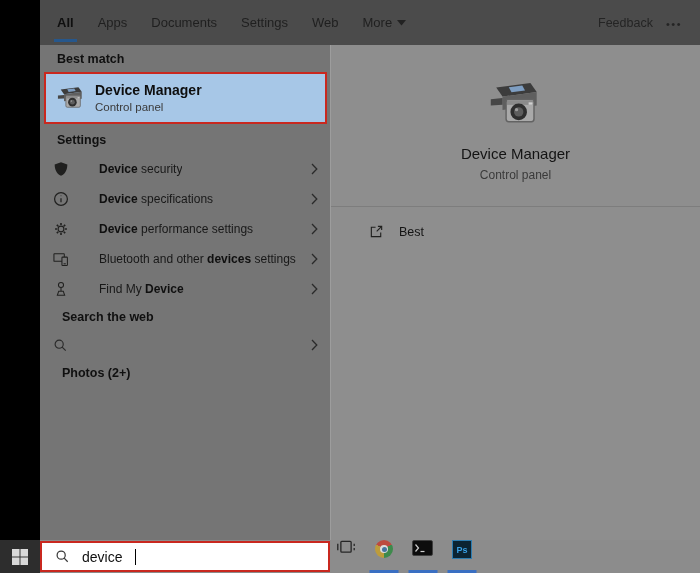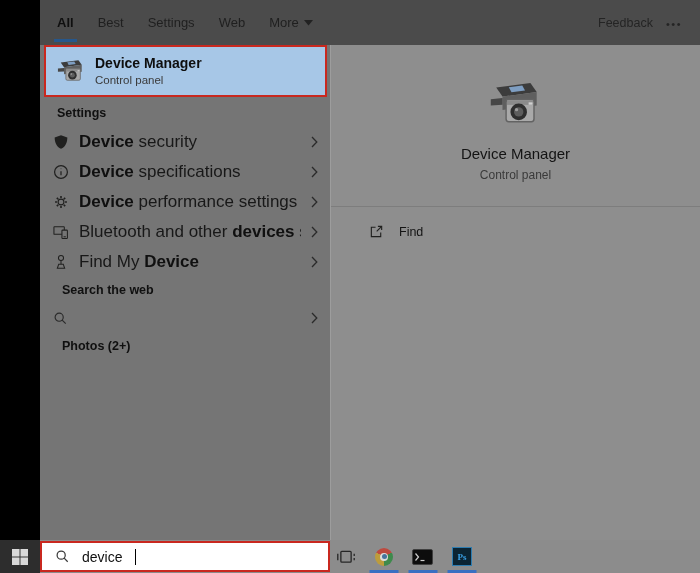--- a/index.html
+++ b/index.html
@@ -31,21 +31,21 @@
   .bm-item{margin:0 3px 0 4px;height:52px;background:#a7c7e7;border:2px solid #c9281f;
            box-sizing:border-box;display:flex;align-items:center;padding-left:10px;gap:9px;cursor:default;}
   .bm-icon{flex:none;width:30px;height:30px;display:flex;}
   .bm-text{display:flex;flex-direction:column;line-height:1.2;}
   .bm-title{font-size:14px;font-weight:bold;color:#0e0e0e;}
   .bm-sub{font-size:11.5px;color:#3a3a3a;margin-top:2px;}
 
   
   .row{height:30px;display:flex;align-items:center;padding:0 12px;gap:10px;cursor:default;}
   .ricon{flex:none;width:17px;height:17px;display:flex;align-items:center;justify-content:center;}
-  .rtext{font-size:17px;color:#181818;white-space:nowrap;overflow:hidden;}
+  .rtext{font-size:12px;color:#181818;white-space:nowrap;overflow:hidden;margin-left:20px;}
   .rtext b{font-weight:bold;color:#101010;}
   .muted{color:#545454;}
   .chev{margin-left:auto;display:flex;flex:none;}
 
   
   .pv-icon{width:58px;height:54px;display:flex;}
   .pv-title{margin-top:16px;font-size:15px;color:#141414;}
   .pv-sub{margin-top:6px;font-size:12px;color:#3a3a3a;}
   .pv-div{align-self:stretch;border-top:1px solid #7d7d7d;margin-top:24px;}
   .open-row{align-self:stretch;display:flex;align-items:center;gap:15px;
@@ -54,58 +54,60 @@
   
   .taskbar{position:absolute;left:0;top:540px;width:700px;height:33px;background:#8c8c8c;}
   .start{position:absolute;left:0;top:0;width:40px;height:33px;background:#2d2d2d;
          display:flex;align-items:center;justify-content:center;cursor:default;}
   .searchbox{position:absolute;left:40px;top:1px;width:290px;height:31px;background:#ffffff;
              border:2px solid #c9281f;box-sizing:border-box;display:flex;align-items:center;
              padding-left:13px;gap:12px;cursor:text;}
   .sval{font-size:14px;color:#101010;}
   .cursor{width:1px;height:16px;background:#000;margin-left:1px;}
   .task-icons{position:absolute;left:336px;top:0;height:33px;display:flex;align-items:center;gap:19px;}
-  .tb-icon{position:relative;height:33px;display:flex;align-items:center;cursor:default;font-family:Liberation Serif, serif;}
+  .tb-icon{position:relative;height:33px;display:flex;cursor:default;}
   .tb-icon.running::after{content:"";position:absolute;bottom:0;left:50%;transform:translateX(-50%);
                           width:29px;height:3px;background:#3a6fc2;}
   .chrome{width:18px;height:18px;border-radius:50%;position:relative;
           background:conic-gradient(from 60deg,#3e8a4c 0 120deg,#bd9c3c 120deg 240deg,#bd4a3f 240deg 360deg);}
   .chrome-center{position:absolute;inset:5px;border-radius:50%;background:#dcdcdc;}
   .chrome-dot{position:absolute;inset:6.5px;border-radius:50%;background:#46749f;}
   .ps{width:20px;height:19px;background:#0b2433;border:1px solid #2d7cb0;box-sizing:border-box;
       color:#39a0e5;font-size:9px;font-weight:bold;display:flex;align-items:center;justify-content:center;}
 </style>
 </head>
 <body>
 
 <div class="screen">
 
   <div class="topbar">
     <span class="tab active">All</span>
-    <span class="tab">Best</span>
+    <span class="tab">Apps</span>
+    <span class="tab">Documents</span>
     <span class="tab">Settings</span>
     <span class="tab">Web</span>
     <span class="tab">
       <span>More</span>
       <span style="display:flex;">
         <svg viewBox="0 0 9 6" width="9" height="6">
             <polygon points="0,0 9,0 4.5,5.5" fill="#222"></polygon>
           </svg>
       </span>
     </span>
     <span class="topbar-right">
       <span class="feedback">Feedback</span>
       <span class="overflow">•••</span>
     </span>
   </div>
 
   <div class="panel">
 
     <div class="left-col">
 
+      <div class="sec-head">Best match</div>
 
       <div class="bm-item">
         <span class="bm-icon">
           <svg viewBox="0 0 32 30" width="30" height="28">
             <polygon points="5,7 24,4.5 27.5,9.5 8.5,12" fill="#3c3c3c"></polygon>
             <polygon points="12,6.8 19.5,5.8 21,8.6 13.5,9.6" fill="#7e9ec2"></polygon>
             <polygon points="8.5,12 27.5,9.5 27.5,17 8.5,19.5" fill="#5f5f5f"></polygon>
             <polygon points="2,13.5 8.5,12.8 8.5,16.5 2,17" fill="#474747"></polygon>
             <rect x="10.5" y="13.5" width="15.5" height="12.5" rx="1.5" fill="#a9a9a9" stroke="#636363" stroke-width="0.8"></rect>
             <rect x="11" y="14" width="14.5" height="2.6" fill="#8b8b8b"></rect>
@@ -249,21 +251,21 @@
       <div class="pv-sub">Control panel</div>
       <div class="pv-div"></div>
       <div class="open-row">
         <span style="display:flex;">
           <svg viewBox="0 0 16 16" width="15" height="15" fill="none" stroke="#20201f" stroke-width="1.2">
             <path d="M7 3.5 H2.5 V13.5 H12.5 V9"></path>
             <path d="M9.5 2.5 H13.5 V6.5"></path>
             <line x1="13.2" y1="2.8" x2="8.2" y2="7.8"></line>
           </svg>
         </span>
-        <span>Find</span>
+        <span>Best</span>
       </div>
     </div>
   </div>
 
   <div class="taskbar">
     <div class="start">
       <span style="display:flex;">
         <svg viewBox="0 0 17 17" width="16" height="16">
           <rect x="0" y="0" width="8" height="8" fill="#d8d8d8"></rect>
           <rect x="9" y="0" width="8" height="8" fill="#d8d8d8"></rect>

